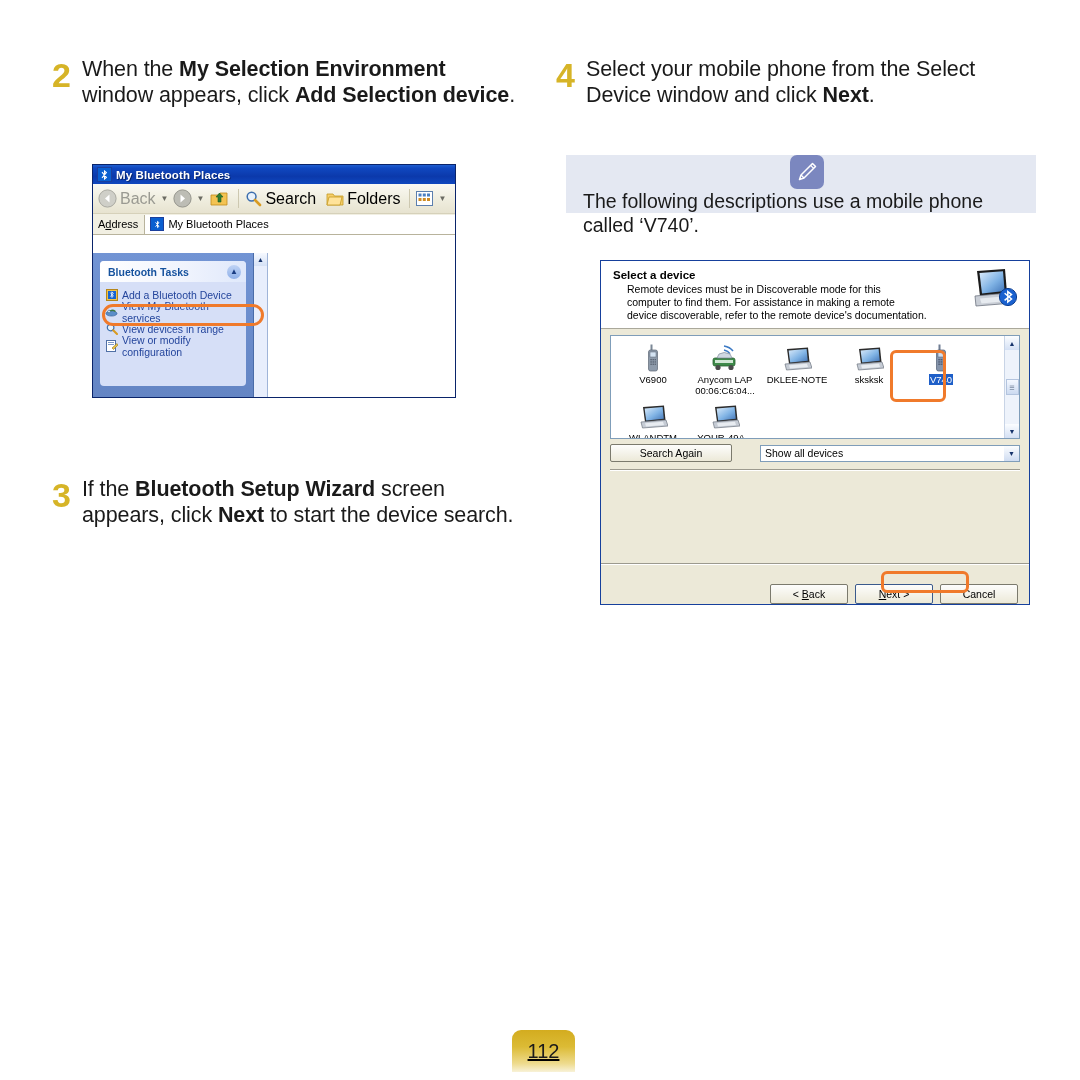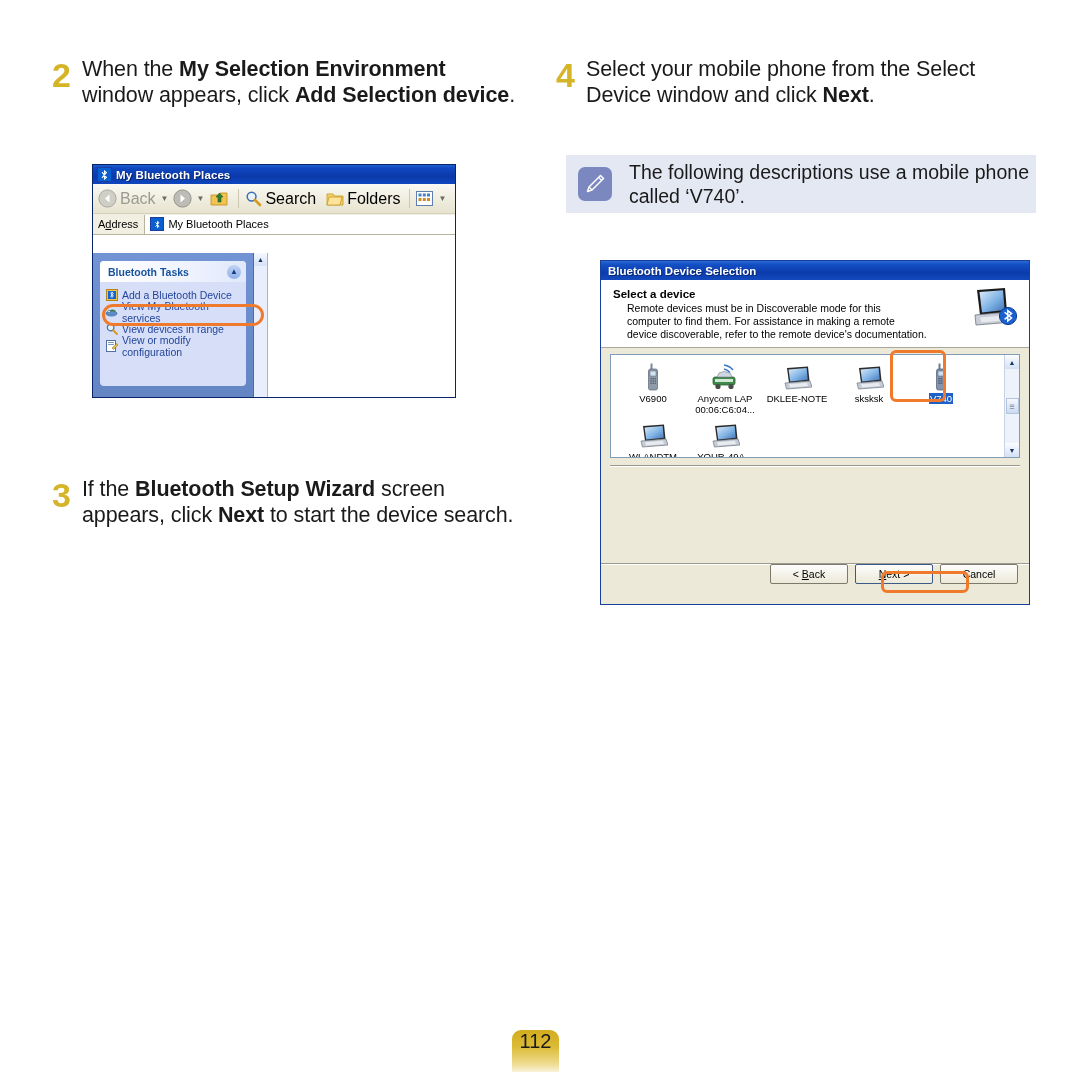--- a/index.html
+++ b/index.html
@@ -48,20 +48,21 @@
   .note-box {
     position: absolute;
     left: 566px;
     top: 155px;
     width: 470px;
     height: 58px;
     background: #e4e8f2;
     display: flex;
     align-items: center;
     padding: 0;
+    flex-direction: column;
   }
   .note-icon {
     width: 34px;
     height: 34px;
     border-radius: 7px;
     background: #7b87bf;
     margin-left: 12px;
     flex: 0 0 34px;
     position: relative;
   }
@@ -401,39 +402,41 @@
     margin: 7px 2px 0 2px;
     color: #000;
   }
   #bds .footer {
     position: absolute;
     left: 0; right: 0; bottom: 0;
     height: 41px;
     border-top: 1px solid #9c9a8e;
     box-shadow: inset 0 1px 0 #ffffff;
     display: flex;
-    align-items: flex-start;
+    align-items: flex-end;
     justify-content: flex-end;
     padding-right: 11px;
     box-sizing: border-box;
   }
   #bds .footer .btn { width: 78px; margin-left: 7px; padding: 3px 0; }
   #bds .footer .btn.default { border: 1px solid #3a5a8c; }
 
   
   .page-tab {
     position: absolute;
     left: 512px;
     top: 1030px;
-    width: 47px;
+    width: 63px;
     height: 42px;
     border-radius: 9px 9px 0 0;
     background: linear-gradient(to bottom,#d3ac1f 0%,#dcbb35 40%,#eedb8e 80%,#f8f2d8 100%);
     display: flex;
+    align-items: center;
     justify-content: center;
+    text-decoration: underline;
   }
   .page-tab span {
     font-size: 20px;
     color: #1a1a1a;
     font-family: "Liberation Sans", sans-serif;
   }
 </style>
 </head>
 <body>
 
@@ -605,23 +608,20 @@
       <path d="M16.5 2.5 L19.5 5.5 L8 17 L3.5 18.5 L5 14 Z" fill="none" stroke="#ffffff" stroke-width="1.5" stroke-linejoin="round"></path>
       <path d="M14.6 4.4 L17.6 7.4" stroke="#ffffff" stroke-width="1.3"></path>
       <path d="M5 14 L8 17" stroke="#ffffff" stroke-width="1.3"></path>
     </svg>
   </div>
   <div class="note-text">The following descriptions use a mobile phone called ‘V740’.</div>
 </div>
 
 <div class="xp-window" id="bds">
 
-  <div class="dlg-title">
-    <span>Bluetooth Device Selection</span>
-  </div>
 
   <div class="dlg-head">
     <h4>Select a device</h4>
     <p>Remote devices must be in Discoverable mode for this computer to find them. For assistance in making a remote device discoverable, refer to the remote device's documentation.</p>
     <div class="head-icon">
       <svg width="46" height="42" viewBox="0 0 46 42">
         <path d="M6 4 L34 2 L36 26 L9 29 Z" fill="#1b1b1b"></path>
         <path d="M8.5 6 L32 4.3 L33.6 24 L11 26.6 Z" fill="url(#scr)"></path>
         <defs>
             <linearGradient id="scr" x1="0" y1="0" x2="1" y2="1">
@@ -779,20 +779,29 @@
         </div>
 
       </div>
       <div class="list-scroll">
         <div class="sb-btn">▲</div>
         <div class="sb-thumb">☰</div>
         <div class="sb-btn">▼</div>
       </div>
     </div>
 
+    <div class="row-controls">
+      <div class="btn" id="search-again">
+        <span>Search Again</span>
+      </div>
+      <div class="combo">
+        <span>Show all devices</span>
+        <span class="combo-arrow">▼</span>
+      </div>
+    </div>
 
     <div class="hrule"></div>
 
   </div>
 
   <div class="footer">
     <div class="btn">&lt; <u>B</u>ack</div>
     <div class="btn default"><u>N</u>ext &gt;</div>
     <div class="btn">
       <span>Cancel</span>

